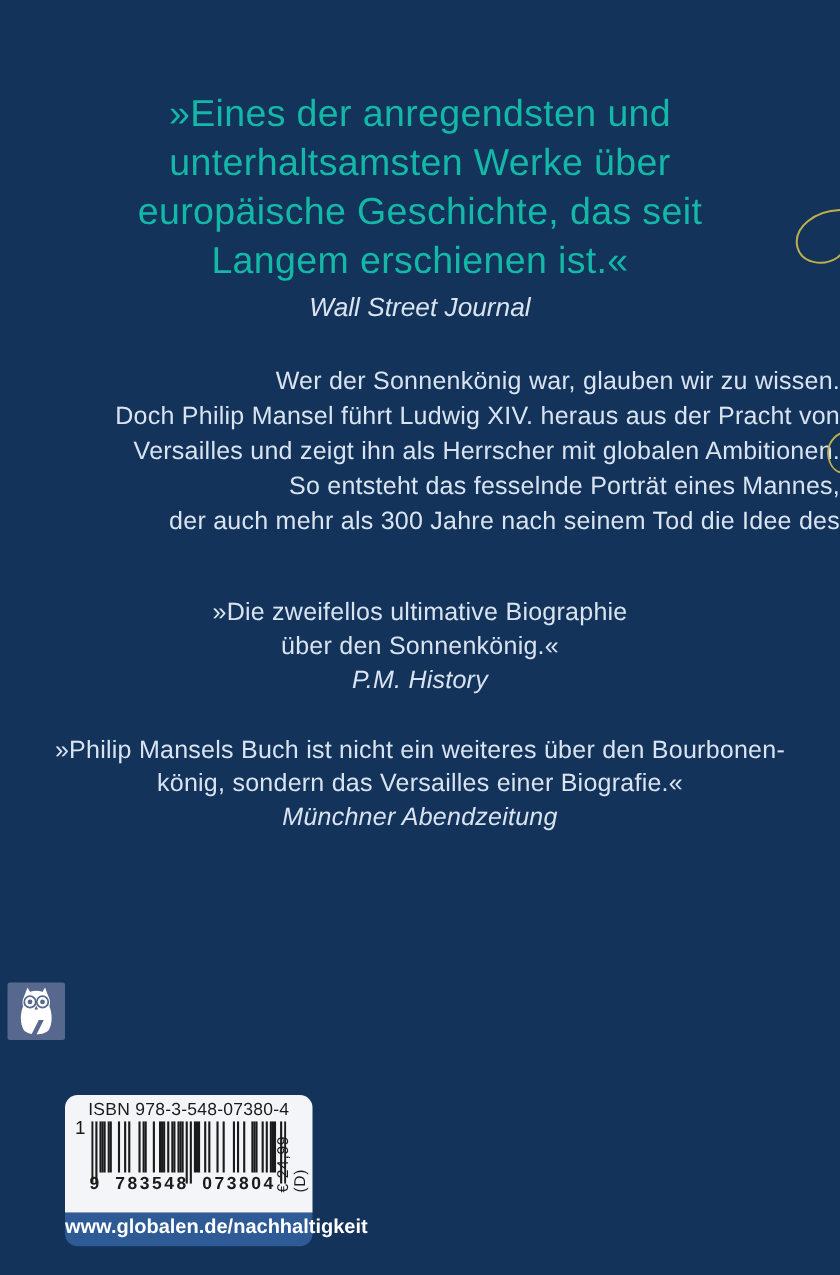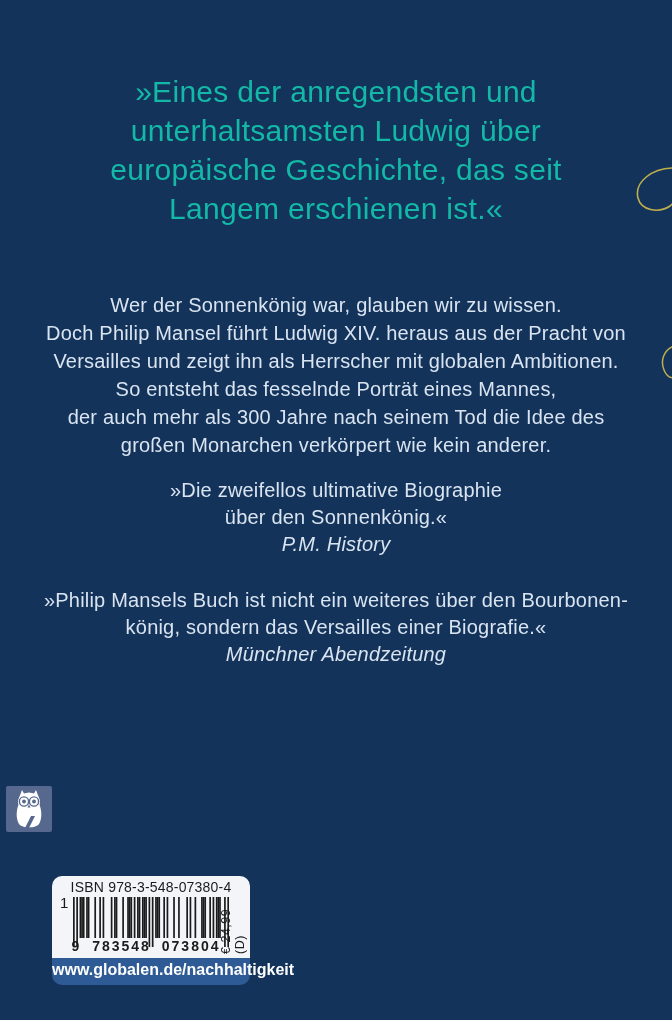--- a/index.html
+++ b/index.html
@@ -23,21 +23,21 @@
     font-style:italic;
     text-align:center;
   }
   .wsj{
     position:absolute;top:234px;left:0;width:672px;
     font-size:21px;line-height:26px;
   }
   
   .blurb{
     position:absolute;top:291px;left:0;width:672px;
-    text-align:center;
+    text-align:right;
     color:#d9e4f0;
     font-size:20px;line-height:28px;
     letter-spacing:.2px;
   }
   
   .quote-block{
     position:absolute;left:0;width:672px;
     text-align:center;
     color:#d9e4f0;
     font-size:20px;line-height:27px;
@@ -59,21 +59,21 @@
     display:flex;align-items:center;justify-content:center;
   }
   
   .barcode-unit{
     position:absolute;left:52px;top:876px;width:198px;
   }
   .barcode-label{
     position:relative;
     background:#f3f5f8;
     border-radius:10px 10px 0 0;
-    height:82px;
+    height:94px;
   }
   .isbn-line{
     position:absolute;top:3px;left:0;width:100%;
     text-align:center;
     color:#1b1b1b;font-size:14px;letter-spacing:.2px;
   }
   .type-digit{
     position:absolute;top:18px;left:8px;
     color:#1b1b1b;font-size:15px;
   }
@@ -102,32 +102,32 @@
     padding:2px 0 5px 0;
   }
 </style>
 </head>
 <body>
 
 <div class="cover">
 
   <div class="top-quote">
     <div>»Eines der anregendsten und</div>
-    <div>unterhaltsamsten Ludwig über</div>
+    <div>unterhaltsamsten Werke über</div>
     <div>europäische Geschichte, das seit</div>
     <div>Langem erschienen ist.«</div>
   </div>
+  <div class="attribution wsj">Wall Street Journal</div>
 
   <div class="blurb">
     <div>Wer der Sonnenkönig war, glauben wir zu wissen.</div>
     <div>Doch Philip Mansel führt Ludwig XIV. heraus aus der Pracht von</div>
     <div>Versailles und zeigt ihn als Herrscher mit globalen Ambitionen.</div>
     <div>So entsteht das fesselnde Porträt eines Mannes,</div>
     <div>der auch mehr als 300 Jahre nach seinem Tod die Idee des</div>
-    <div>großen Monarchen verkörpert wie kein anderer.</div>
   </div>
 
   <div class="quote-block q3">
     <div>»Philip Mansels Buch ist nicht ein weiteres über den Bourbonen-</div>
     <div>könig, sondern das Versailles einer Biografie.«</div>
     <div class="attribution">Münchner Abendzeitung</div>
   </div>
 
   <div class="quote-block q2">
     <div>»Die zweifellos ultimative Biographie</div>

